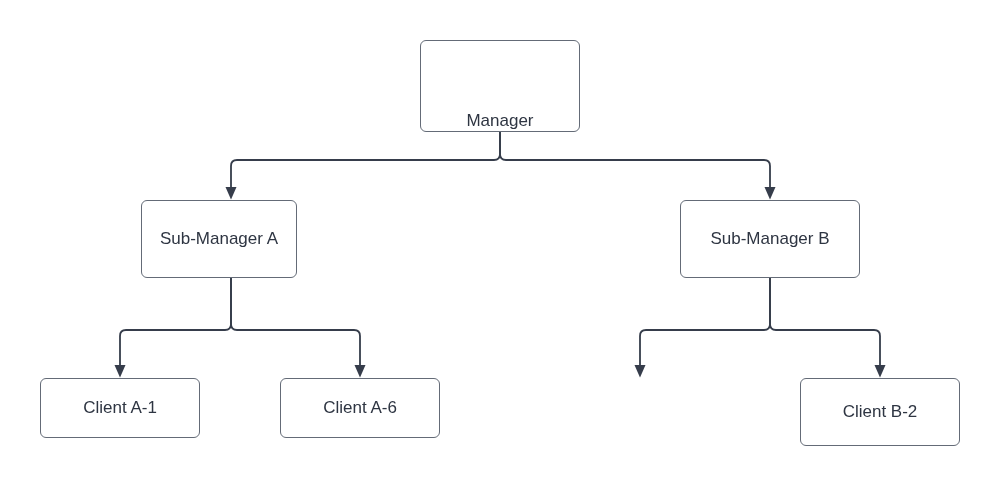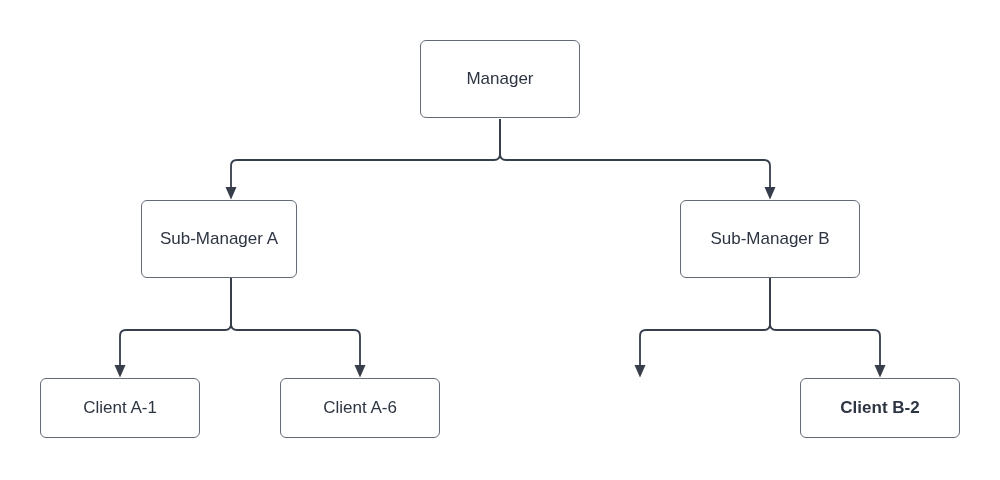--- a/index.html
+++ b/index.html
@@ -31,27 +31,27 @@
     display: flex;
     align-items: center;
     justify-content: center;
   }
   .node .label {
     color: #2e3542;
     font-size: 17px;
     line-height: 1.2;
     white-space: nowrap;
   }
-  .node-manager   { left: 420px; top: 40px;  width: 160px; height: 78px; }
+  .node-manager   { left: 420px; top: 40px;  width: 160px; height: 92px; align-items: flex-end; }
   .node-sub-a     { left: 141px; top: 200px; width: 156px; height: 78px; }
   .node-sub-b     { left: 680px; top: 200px; width: 180px; height: 78px; text-align: right; }
   .node-client-a1 { left: 40px;  top: 378px; width: 160px; height: 60px; }
   .node-client-a2 { left: 280px; top: 378px; width: 160px; height: 60px; }
   .node-client-b1 { left: 560px; top: 378px; width: 160px; height: 60px; }
-  .node-client-b2 { left: 800px; top: 378px; width: 160px; height: 60px; font-weight: bold; }
+  .node-client-b2 { left: 800px; top: 378px; width: 160px; height: 68px; }
   .edge-path {
     fill: none;
     stroke: #363d4b;
     stroke-width: 1.8;
   }
   .arrowhead {
     fill: #363d4b;
     stroke: none;
   }
 </style>

